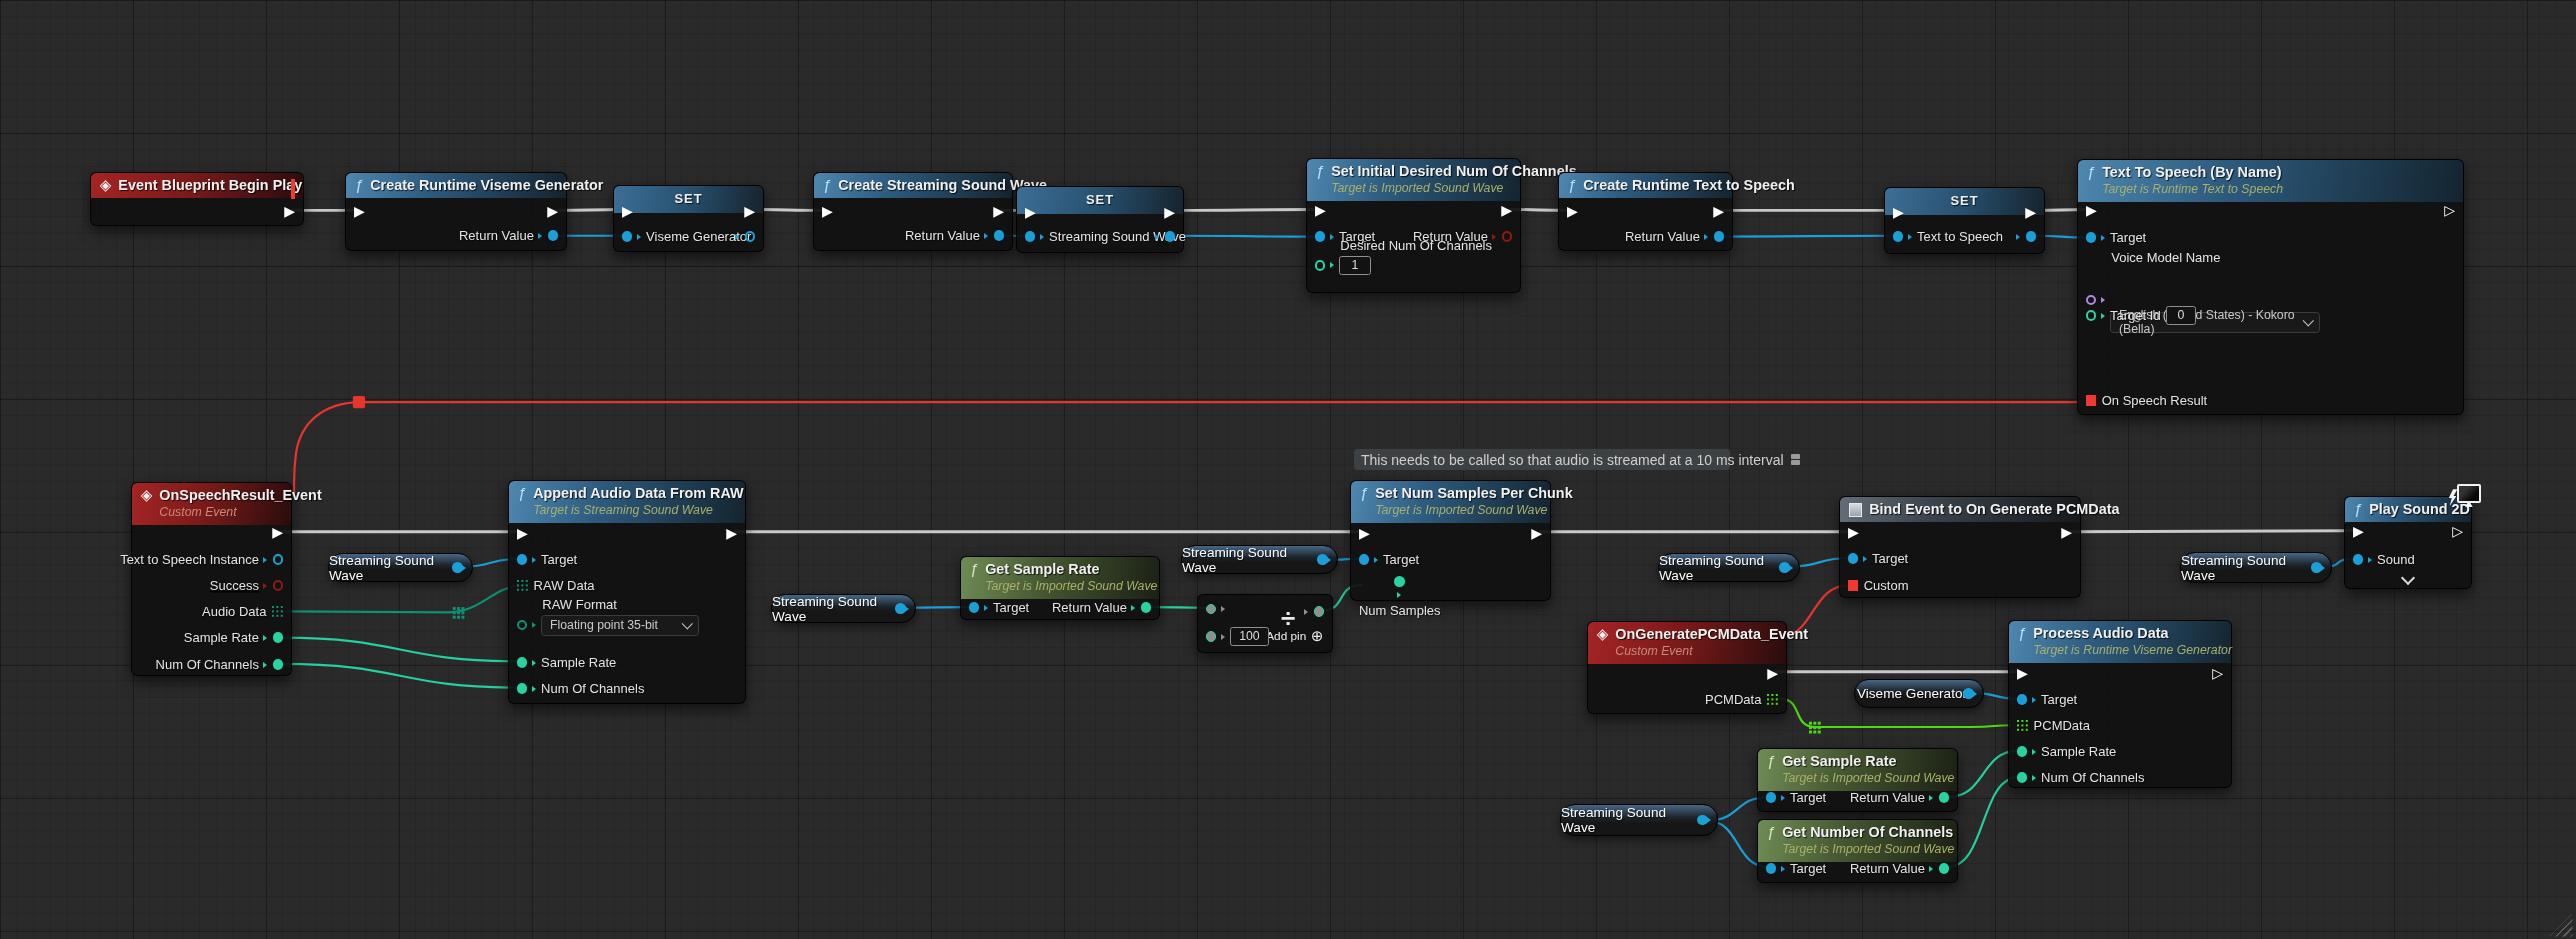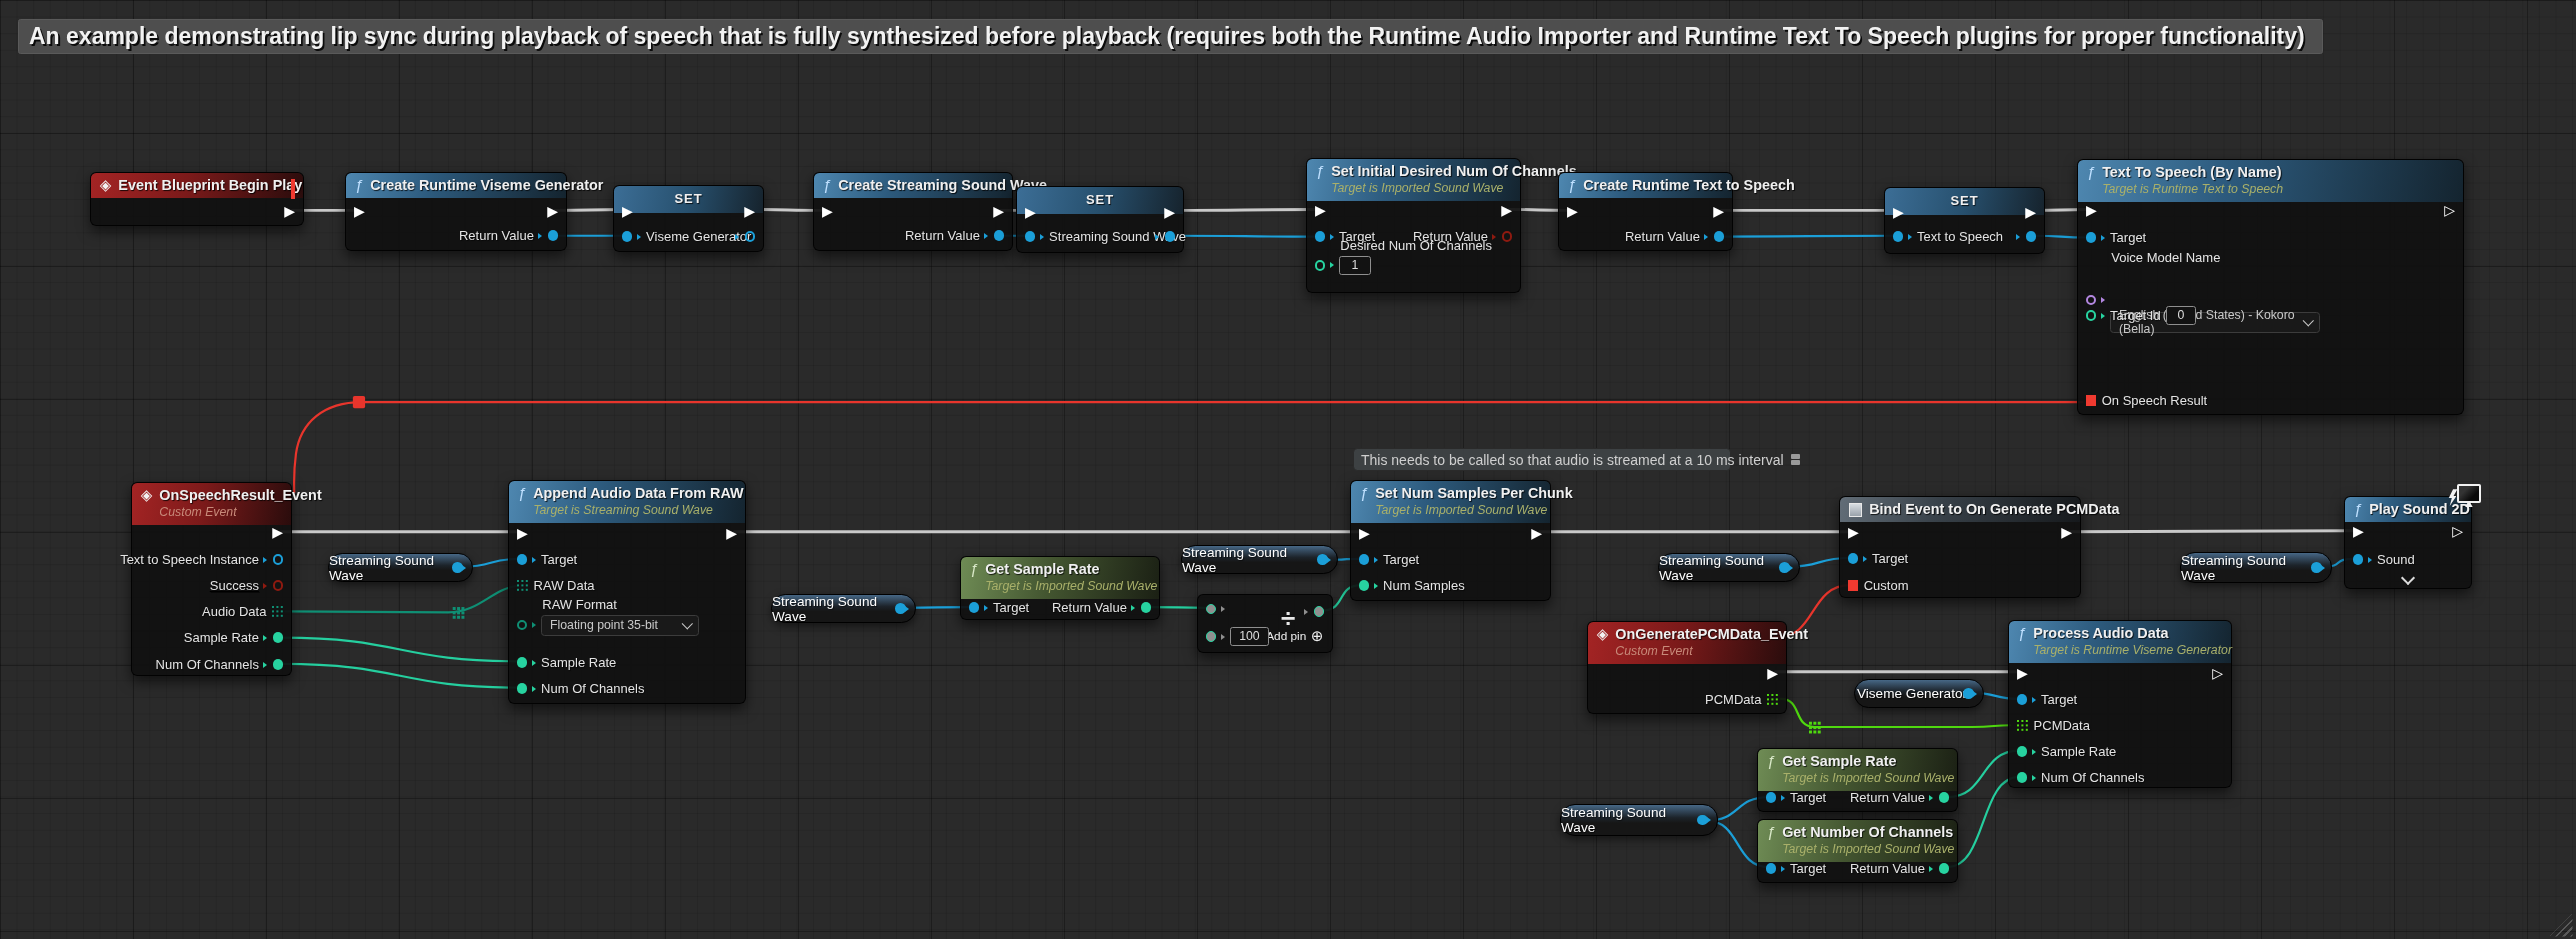--- a/index.html
+++ b/index.html
@@ -81,23 +81,20 @@
   .vchev{position:absolute;left:50%;bottom:5.3px;width:7.9px;height:7.9px;border-right:2.2px solid #dcdcdc;
     border-bottom:2.2px solid #dcdcdc;transform:translateX(-50%) rotate(45deg);}
   .grip{position:absolute;right:3.5px;bottom:3.5px;width:23px;height:23px;z-index:5;opacity:.5;
     background:repeating-linear-gradient(135deg,transparent 0 3.5px,#8a8a8a 3.5px 5.3px);
     clip-path:polygon(100% 0,100% 100%,0 100%);}
 </style>
 </head>
 <body>
 
 <div id="canvas">
-  <div class="comment-bar">
-    <span>An example demonstrating lip sync during playback of speech that is fully synthesized before playback (requires both the Runtime Audio Importer and Runtime Text To Speech plugins for proper functionality)</span>
-  </div>
   <svg id="wires" width="2576" height="940" viewBox="0 0 2942 1073">
       <path d="M334 240 C374.15 240 366.85 240 407 240" fill="none" stroke="#c9c9c9" stroke-width="3.4" stroke-linecap="round"></path>
       <path d="M634 240 C677.45 240 669.55 239 713 239" fill="none" stroke="#c9c9c9" stroke-width="3.4" stroke-linecap="round"></path>
       <path d="M859 239 C904.1 239 895.9 240 941 240" fill="none" stroke="#c9c9c9" stroke-width="3.4" stroke-linecap="round"></path>
       <path d="M1143 240 C1173 240 1143 240 1173 240" fill="none" stroke="#c9c9c9" stroke-width="3.4" stroke-linecap="round"></path>
       <path d="M1339 240 C1429.75 240 1413.25 239 1504 239" fill="none" stroke="#c9c9c9" stroke-width="3.4" stroke-linecap="round"></path>
       <path d="M1724 239 C1761.4 239 1754.6 240 1792 240" fill="none" stroke="#c9c9c9" stroke-width="3.4" stroke-linecap="round"></path>
       <path d="M1966 240 C2075.45 240 2055.55 240 2165 240" fill="none" stroke="#c9c9c9" stroke-width="3.4" stroke-linecap="round"></path>
       <path d="M2323 240 C2357.1 240 2350.9 239 2385 239" fill="none" stroke="#c9c9c9" stroke-width="3.4" stroke-linecap="round"></path>
       <path d="M321 607 C461 607 453 607 593 607" fill="none" stroke="#c9c9c9" stroke-width="3.4" stroke-linecap="round"></path>
@@ -516,21 +513,21 @@
           <span class="exec">▶</span>
         </div>
         <div class="pinrow right" style="top: 42px; right: 7.9px;">
           <span class="exec">▶</span>
         </div>
         <div class="pinrow left" style="top: 69px; left: 7.9px;">
           <span class="circ" style="background: rgb(27, 159, 216);"></span>
           <span class="parrow" style="border-left-color: rgb(27, 159, 216);"></span>
           <span class="plabel">Target</span>
         </div>
-        <div class="pinrow left" style="top: 95px; left: 7.9px;">
+        <div class="pinrow left" style="top: 95px; left: 7.9px; flex-direction: column;">
           <span class="circ" style="background: rgb(39, 211, 160);"></span>
           <span class="parrow" style="border-left-color: rgb(39, 211, 160);"></span>
           <span class="plabel">Num Samples</span>
         </div>
       </div>
       <div class="pill" style="left: 1658px; top: 553px; width: 142px; height: 29px;">
         <span class="plabel">Streaming Sound Wave</span>
         <span class="dot">
           <span class="circ" style="background: rgb(27, 159, 216);"></span>
           <span class="parrow" style="border-left-color: rgb(27, 159, 216);"></span>

